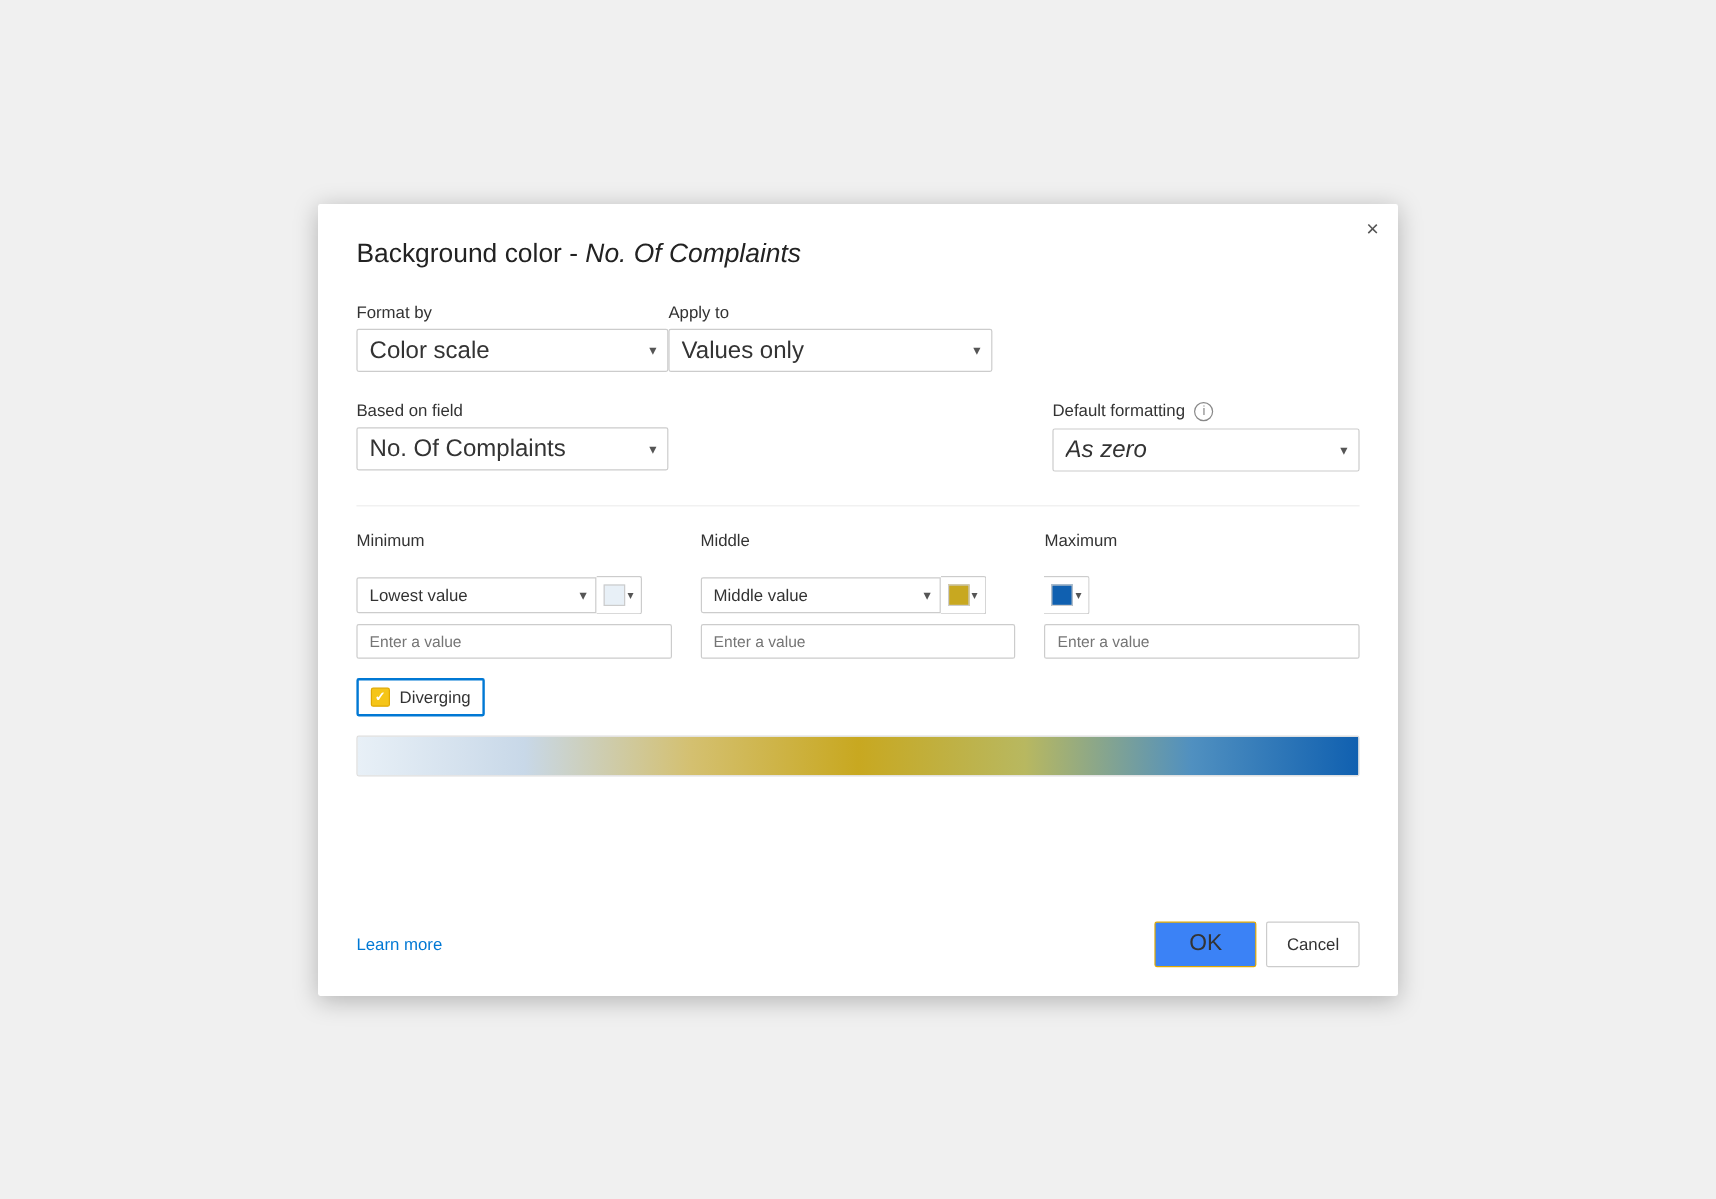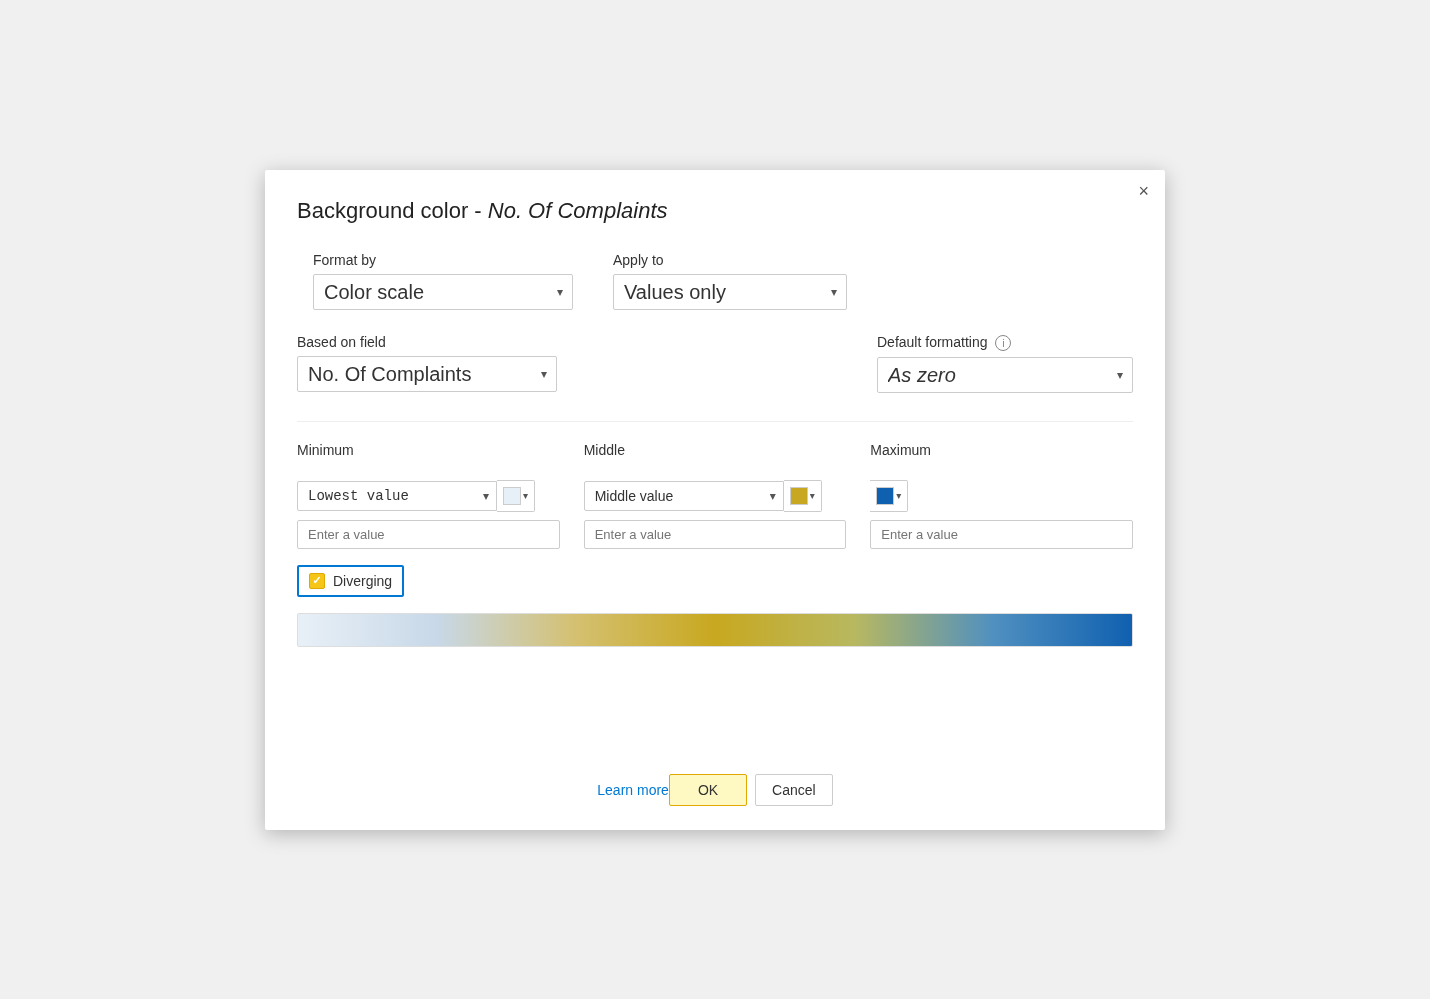--- a/index.html
+++ b/index.html
@@ -39,24 +39,22 @@
       font-size: 22px;
       font-weight: 400;
       color: #222;
       margin-bottom: 28px;
     }
     .dialog-title em {
       font-style: italic;
     }
     .section-row {
       display: flex;
-      gap: 40px;
       margin-bottom: 24px;
       align-items: flex-start;
-      margin-left: 16px;
     }
     .field-group {
       display: flex;
       flex-direction: column;
       gap: 6px;
     }
     .field-group label {
       font-size: 14px;
       font-weight: 400;
       color: #333;
@@ -81,21 +79,21 @@
       content: '▾';
       position: absolute;
       right: 10px;
       top: 50%;
       transform: translateY(-50%);
       pointer-events: none;
       color: #555;
       font-size: 12px;
     }
     .format-by-select { width: 260px; }
-    .apply-to-select { width: 234px; }
+    .apply-to-select { width: 270px; }
     .based-on-select { width: 260px; }
     .default-fmt-select { width: 256px; font-style: italic; }
 
     .default-formatting-group {
       margin-left: auto;
     }
     .info-icon {
       display: inline-flex;
       align-items: center;
       justify-content: center;
@@ -164,21 +162,21 @@
     .color-select-wrapper::after {
       content: '▾';
       position: absolute;
       right: 8px;
       top: 50%;
       transform: translateY(-50%);
       pointer-events: none;
       color: #555;
       font-size: 12px;
     }
-    .min-select { width: 200px; font-family: Liberation Mono, monospace; }
+    .min-select { width: 200px; }
     .center-select { width: 200px; }
     .max-select { width: 200px; }
     .color-swatch-btn {
       display: flex;
       align-items: center;
       gap: 2px;
       border: 1px solid #ccc;
       border-left: none;
       border-radius: 0 2px 2px 0;
       padding: 4px 6px;
@@ -242,40 +240,40 @@
       height: 34px;
       border-radius: 2px;
       background: linear-gradient(to right, #e8f0f7, #c8d8e8, #d4c070, #c8a820, #b8b860, #5090c0, #1060b0);
       margin-bottom: 24px;
       border: 1px solid #ddd;
     }
     .dialog-footer {
       margin-top: auto;
       display: flex;
       align-items: center;
-      justify-content: center;
+      justify-content: space-between;
       padding-top: 12px;
     }
     .learn-more {
       color: #0078d4;
       text-decoration: none;
       font-size: 14px;
       cursor: pointer;
     }
     .footer-buttons {
       display: flex;
       gap: 8px;
     }
     .btn-ok {
-      background: #fef9c3;
+      background: #3b82f6;
       color: #333;
       border: 1px solid #e0a800;
       border-radius: 2px;
       padding: 7px 28px;
-      font-size: 14px;
+      font-size: 19px;
       cursor: pointer;
       font-weight: 500;
     }
     .btn-cancel {
       background: #fff;
       color: #333;
       border: 1px solid #ccc;
       border-radius: 2px;
       padding: 7px 16px;
       font-size: 14px;

